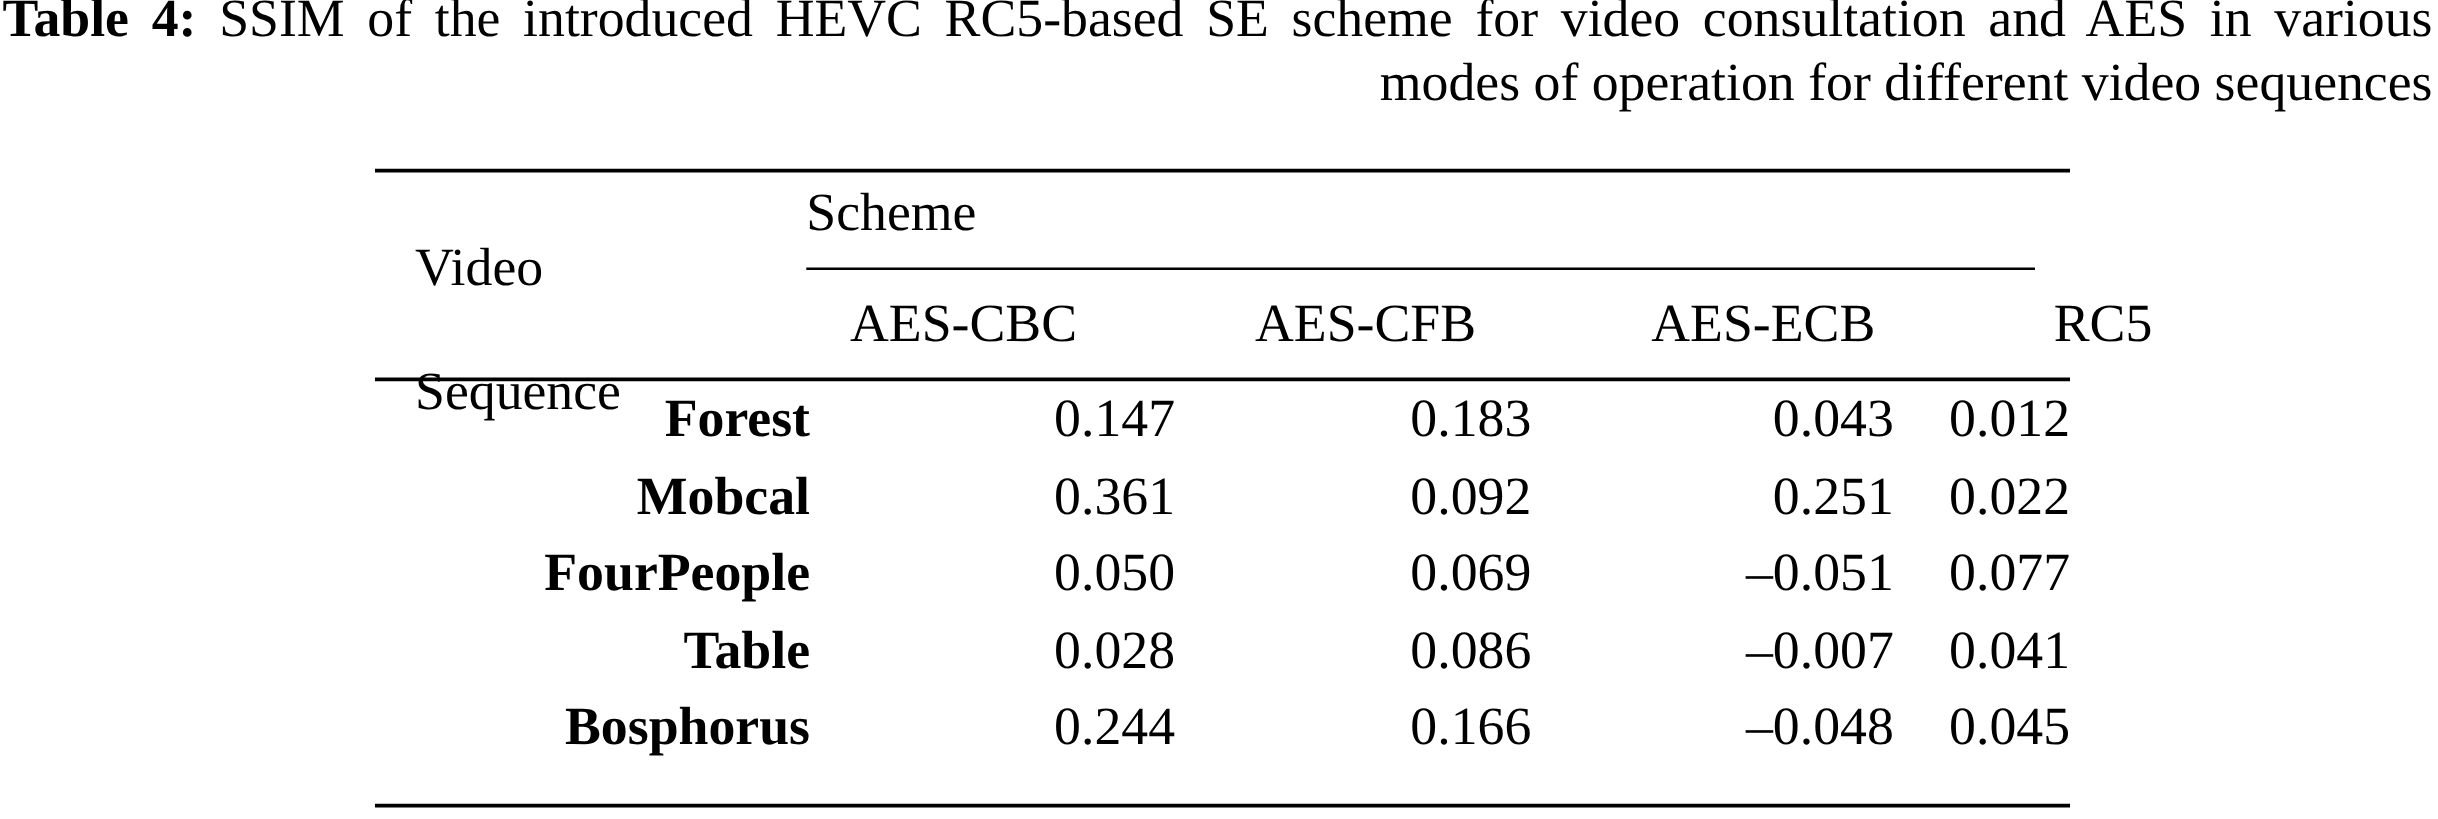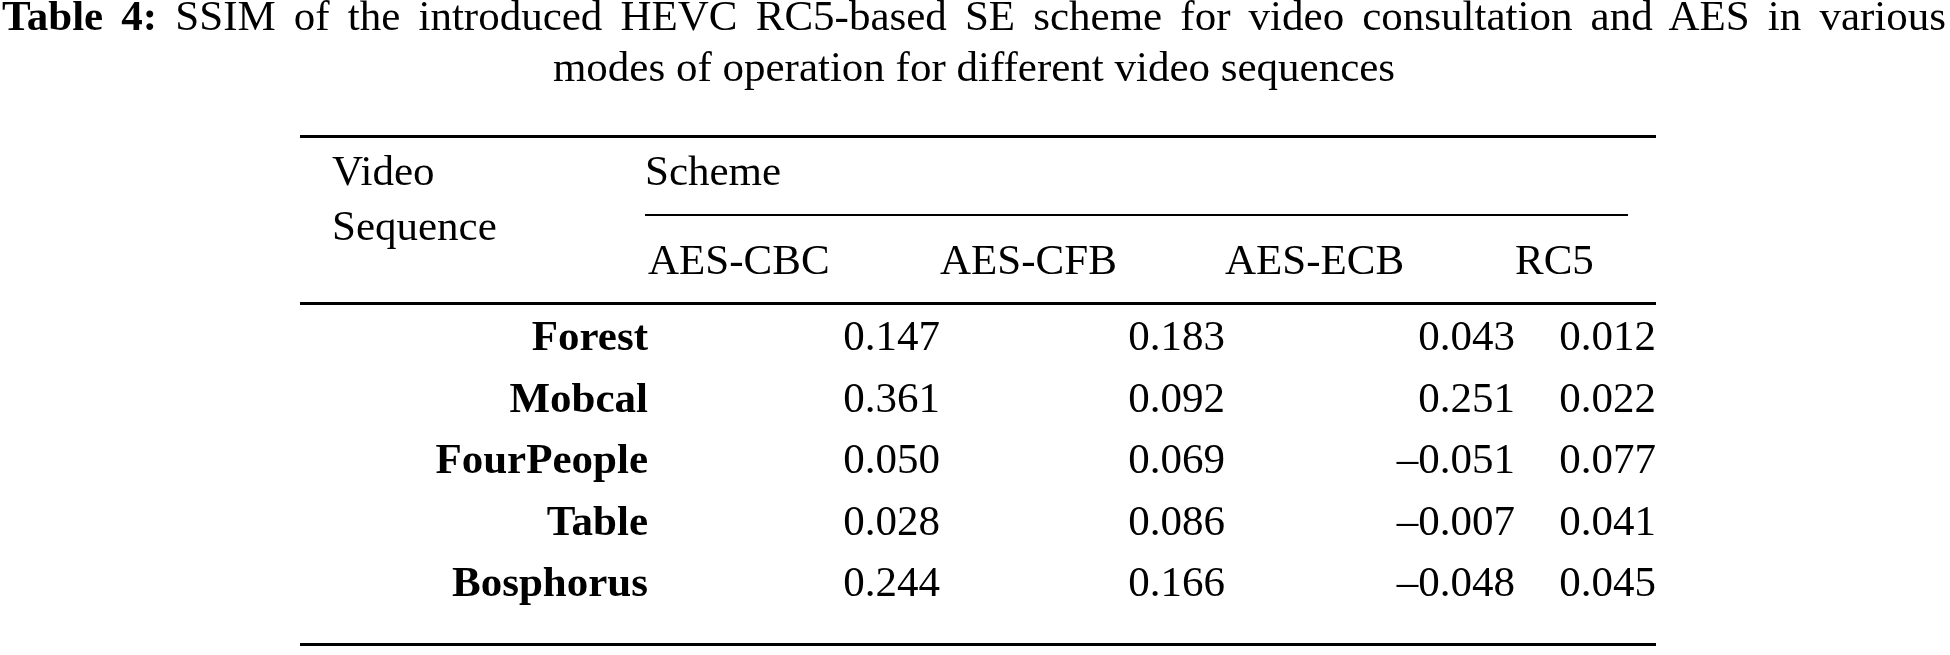--- a/index.html
+++ b/index.html
@@ -23,21 +23,21 @@
     left: 2px;
     width: 1944px;
     font-size: 43px;
     line-height: 51px;
   }
   .caption .line1 {
     text-align: justify;
     text-align-last: justify;
   }
   .caption .line2 {
-    text-align: center;
+    text-align: right;
   }
   .caption .cap-label {
     font-weight: bold;
   }
 
   
   .paper-table {
     position: absolute;
     left: 300px;
     top: 135px;
@@ -51,21 +51,21 @@
   .thead {
     position: relative;
     height: 164px;
   }
   .row-header {
     position: absolute;
     left: 32px;
     top: 5px;
     line-height: 55px;
   }
-  .row-header span { display: block; }
+  .row-header span { display: block; margin-top: 44px; }
   .scheme-head {
     position: absolute;
     left: 345px;
     top: 5px;
     width: 983px;
     line-height: 55px;
     text-align: left;
   }
   .scheme-rule {
     position: absolute;
@@ -78,20 +78,21 @@
   .cols {
     display: grid;
     grid-template-columns: 348px 292px 285px 290px 141px;
   }
   .subheads {
     position: absolute;
     left: 0;
     top: 100px;
     width: 100%;
     line-height: 44px;
+    gap: 32px;
   }
   .tbody {
     padding: 0 0 30px 0;
     text-align: right;
   }
   .trow {
     height: 61.5px;
     line-height: 61.5px;
   }
   .rowlabel {

